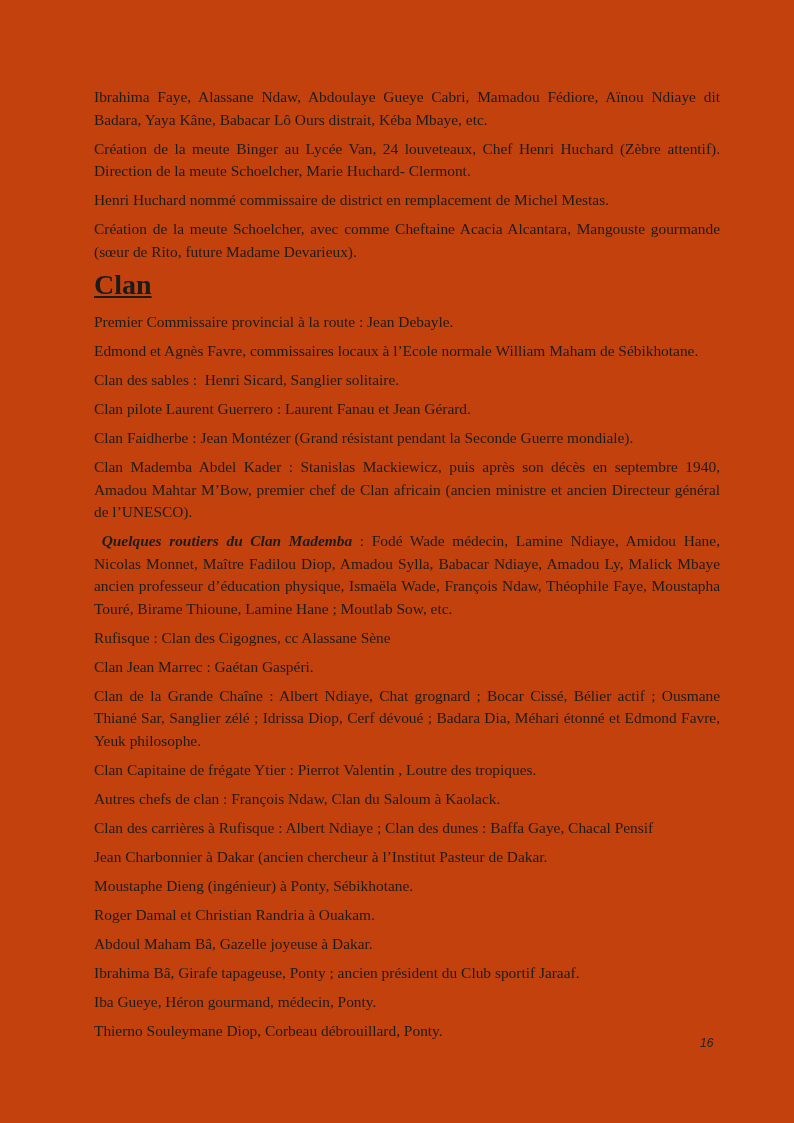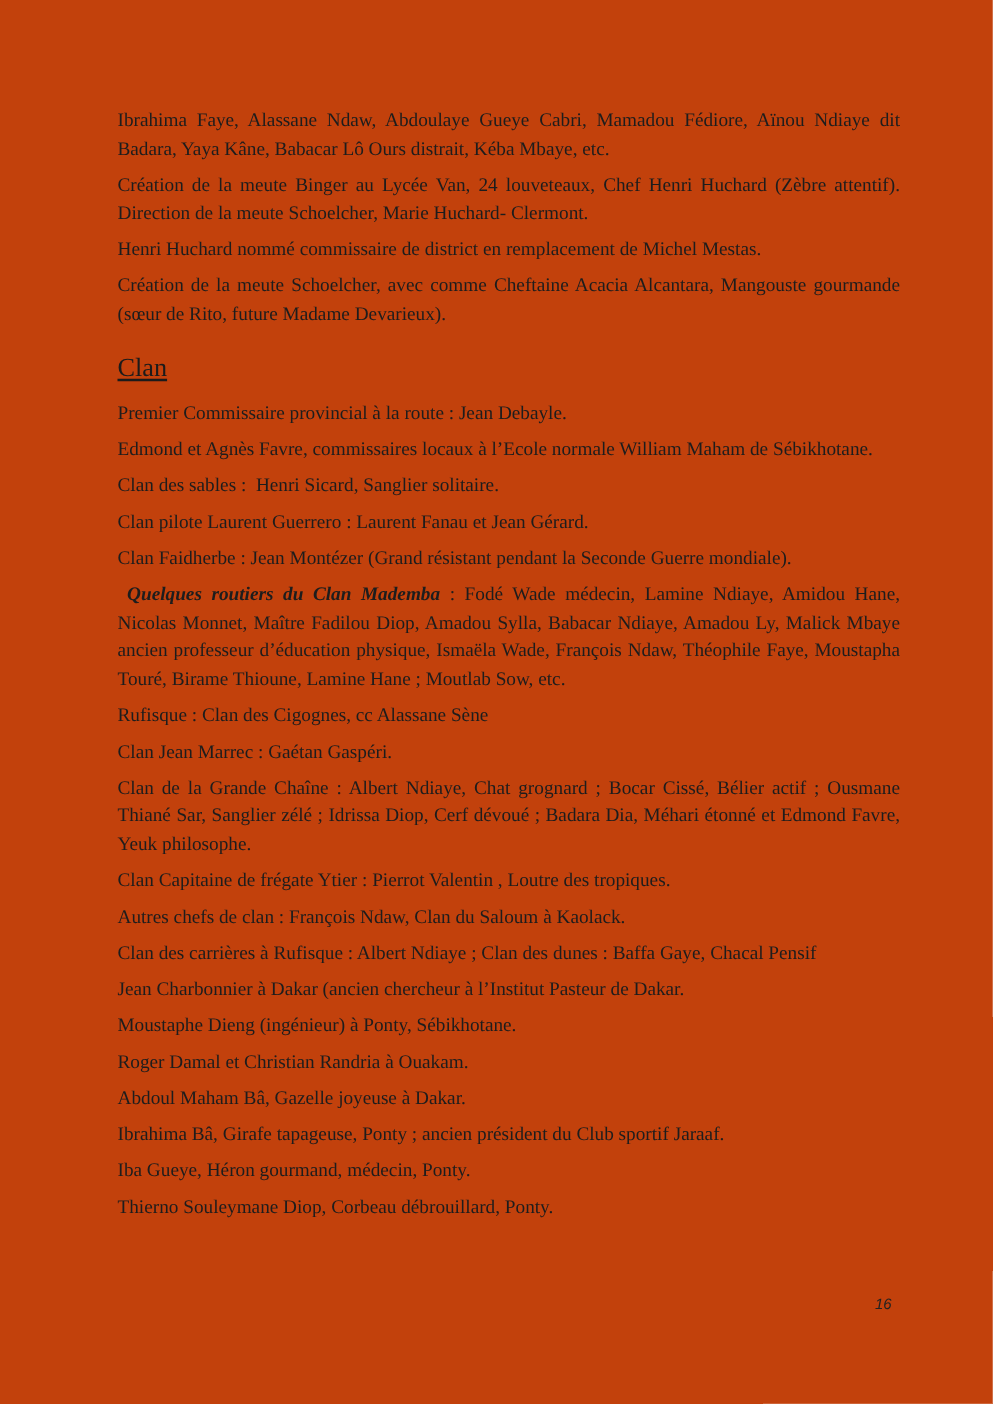--- a/index.html
+++ b/index.html
@@ -20,24 +20,24 @@
     width: 626px;
     color: #1d1d1d;
   }
   .para {
     margin: 0 0 6.5px 0;
     font-size: 15.4px;
     line-height: 22.5px;
     text-align: justify;
   }
   .heading {
-    font-size: 21px;
+    font-size: 28px;
     line-height: 30px;
-    font-weight: 400;
-    margin: 16px 0 11px 0;
+    font-weight: 700;
+    margin: 7px 0 11px 0;
     text-decoration: underline;
     color: #1b1b1b;
   }
   .bi { font-weight: 700; font-style: italic; }
   .page-number {
     position: absolute;
     top: 1036px; left: 700px;
     font-family: "Liberation Sans", sans-serif;
     font-size: 12px;
     color: #222222;
@@ -55,20 +55,21 @@
     <p class="para">Henri Huchard nommé commissaire de district en remplacement de Michel Mestas.</p>
     <p class="para">Création de la meute Schoelcher, avec comme Cheftaine Acacia Alcantara, Mangouste gourmande (sœur de Rito, future Madame Devarieux).</p>
 
     <h2 class="heading">Clan</h2>
 
     <p class="para">Premier Commissaire provincial à la route : Jean Debayle.</p>
     <p class="para">Edmond et Agnès Favre, commissaires locaux à l’Ecole normale William Maham de Sébikhotane.</p>
     <p class="para">Clan des sables :&nbsp; Henri Sicard, Sanglier solitaire.</p>
     <p class="para">Clan pilote Laurent Guerrero : Laurent Fanau et Jean Gérard.</p>
     <p class="para">Clan Faidherbe : Jean Montézer (Grand résistant pendant la Seconde Guerre mondiale).</p>
+    <p class="para">Clan Mademba Abdel Kader : Stanislas Mackiewicz, puis après son décès en septembre 1940, Amadou Mahtar M’Bow, premier chef de Clan africain (ancien ministre et ancien Directeur général de l’UNESCO).</p>
 
     <p class="para"><span class="bi">&nbsp;Quelques routiers du Clan Mademba</span><span> : Fodé Wade médecin, Lamine Ndiaye, Amidou Hane, Nicolas Monnet, Maître Fadilou Diop, Amadou Sylla, Babacar Ndiaye, Amadou Ly, Malick Mbaye ancien professeur d’éducation physique, Ismaëla Wade, François Ndaw, Théophile Faye, Moustapha Touré, Birame Thioune, Lamine Hane ; Moutlab Sow, etc.</span></p>
 
     <p class="para">Rufisque : Clan des Cigognes, cc Alassane Sène</p>
     <p class="para">Clan Jean Marrec : Gaétan Gaspéri.</p>
     <p class="para">Clan de la Grande Chaîne : Albert Ndiaye, Chat grognard ; Bocar Cissé, Bélier actif ; Ousmane Thiané Sar, Sanglier zélé ; Idrissa Diop, Cerf dévoué ; Badara Dia, Méhari étonné et Edmond Favre, Yeuk philosophe.</p>
     <p class="para">Clan Capitaine de frégate Ytier : Pierrot Valentin , Loutre des tropiques.</p>
     <p class="para">Autres chefs de clan : François Ndaw, Clan du Saloum à Kaolack.</p>
     <p class="para">Clan des carrières à Rufisque : Albert Ndiaye ; Clan des dunes : Baffa Gaye, Chacal Pensif</p>
     <p class="para">Jean Charbonnier à Dakar (ancien chercheur à l’Institut Pasteur de Dakar.</p>

